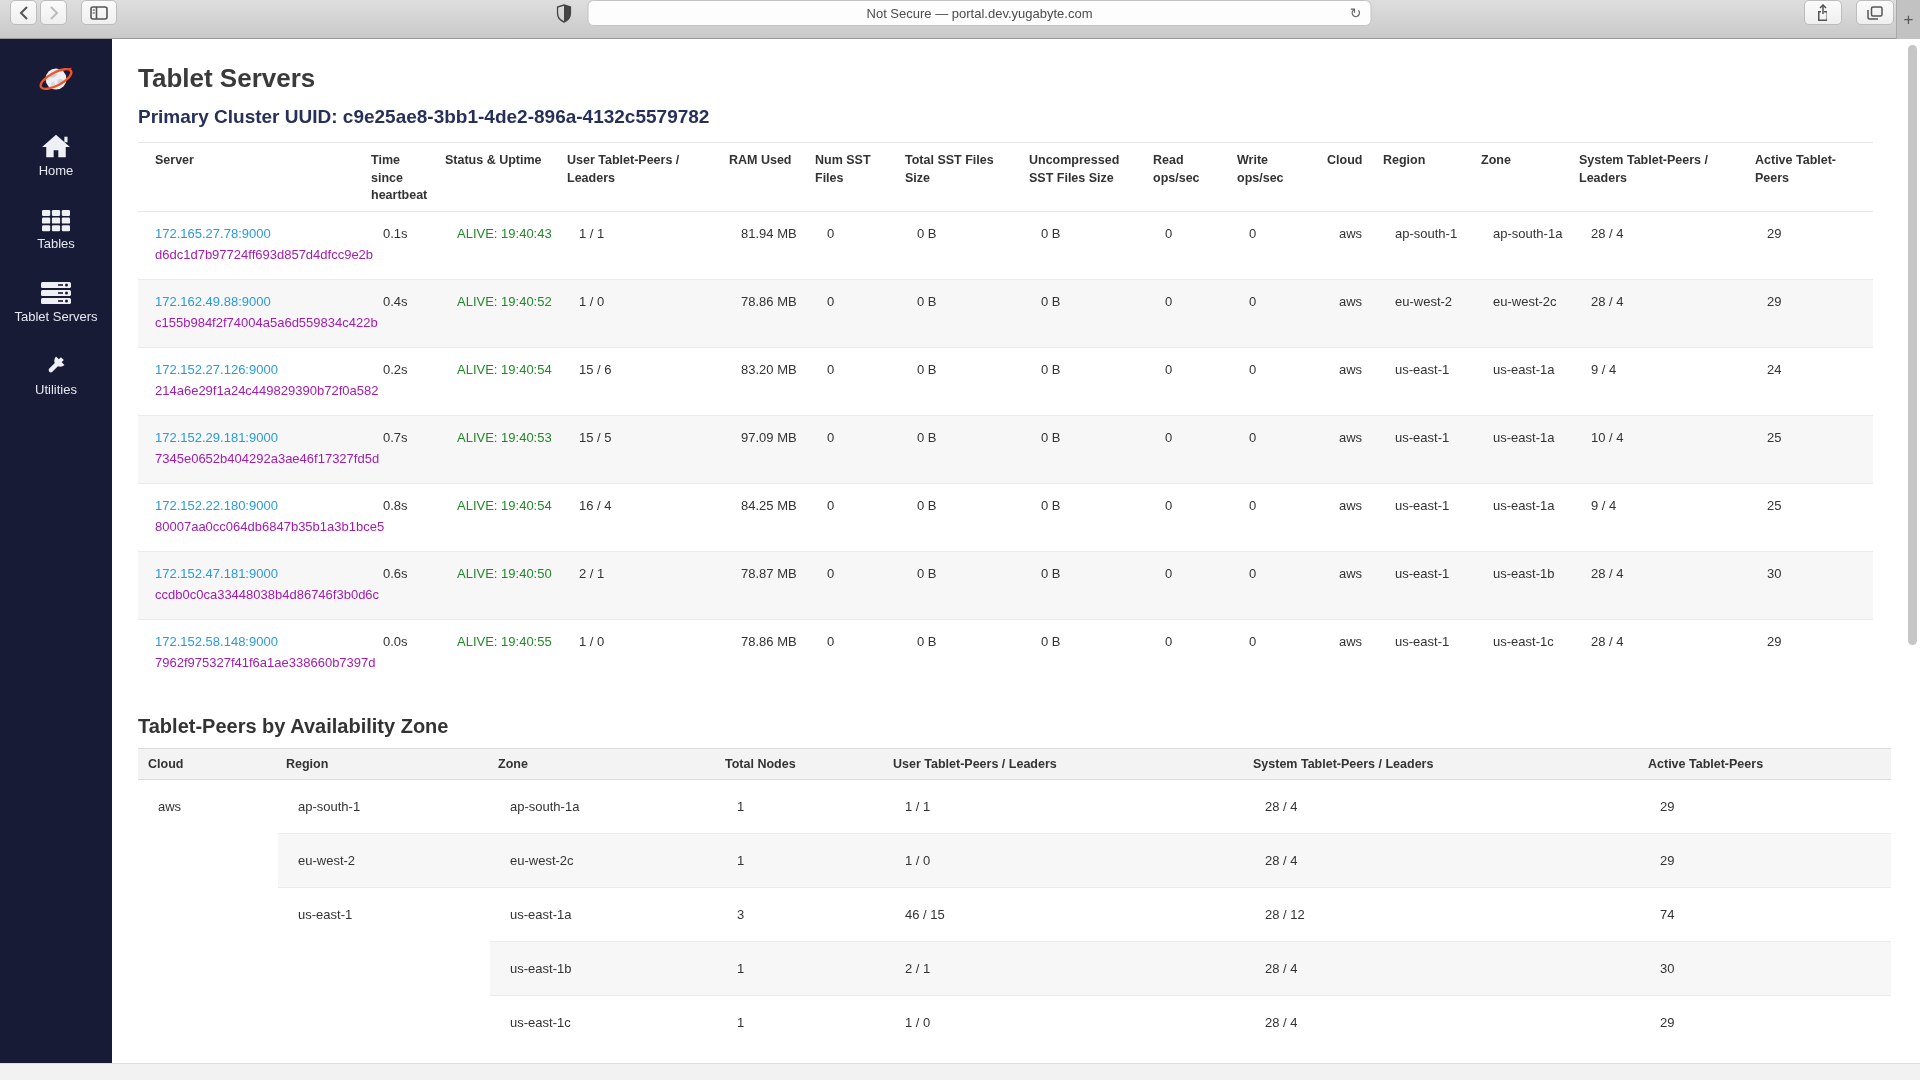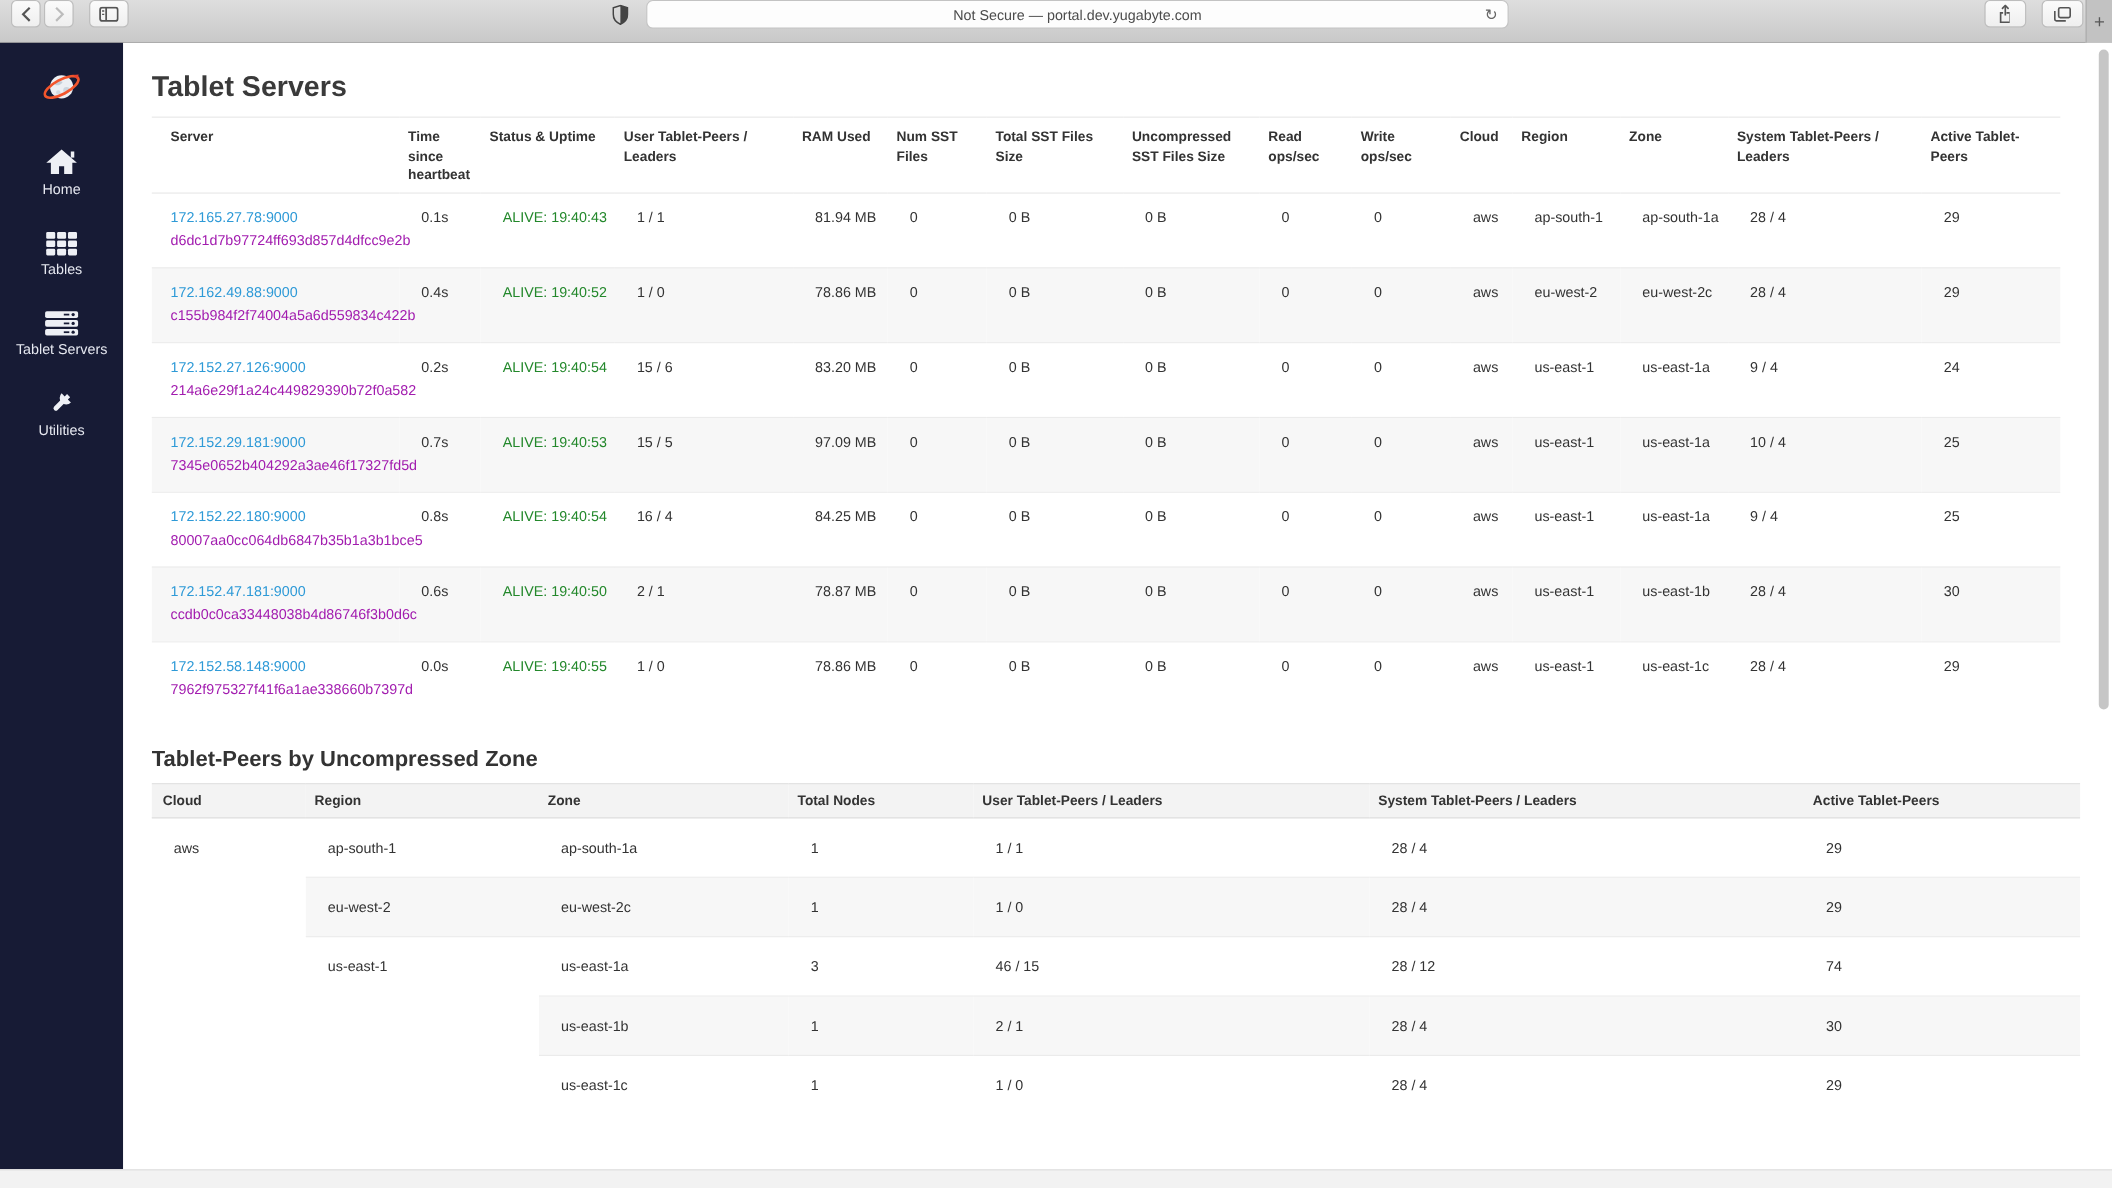--- a/index.html
+++ b/index.html
@@ -242,20 +242,21 @@
             <rect x="10.8" y="8.5" width="4.4" height="14" rx="2.2" fill="#eef0f5"></rect>
           </g>
         </svg>
       </span>
       <span class="label">Utilities</span>
     </div>
   </aside>
 
   <main class="main">
     <h1 class="page-title">Tablet Servers</h1>
+    <h2 class="cluster-line">Primary Cluster UUID: c9e25ae8-3bb1-4de2-896a-4132c5579782</h2>
 
     <table id="servers-table">
       <colgroup>
         <col style="width:225px">
           <col style="width:74px">
           <col style="width:122px">
           <col style="width:162px">
         <col style="width:86px">
           <col style="width:90px">
           <col style="width:124px">
@@ -403,21 +404,21 @@
             <td>0</td>
             <td>aws</td>
             <td>us-east-1</td>
             <td>us-east-1c</td>
             <td>28 / 4</td>
             <td>29</td>
           </tr>
         </tbody>
     </table>
 
-    <h2 class="section-title">Tablet-Peers by Uncompressed Zone</h2>
+    <h2 class="section-title">Tablet-Peers by Availability Zone</h2>
 
     <table id="az-table">
       <colgroup>
         <col style="width:140px">
           <col style="width:212px">
           <col style="width:227px">
           <col style="width:168px">
         <col style="width:360px">
           <col style="width:395px">
           <col style="width:251px">

